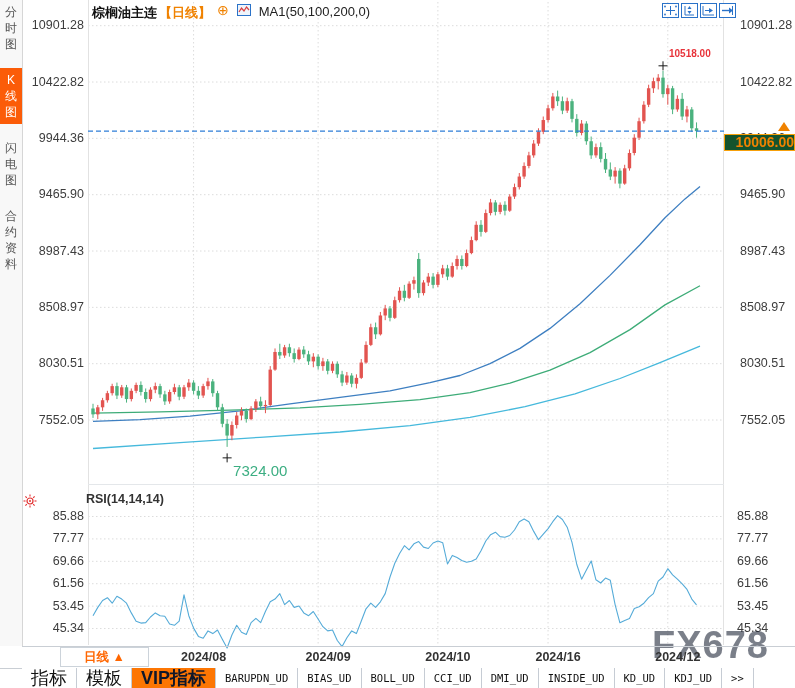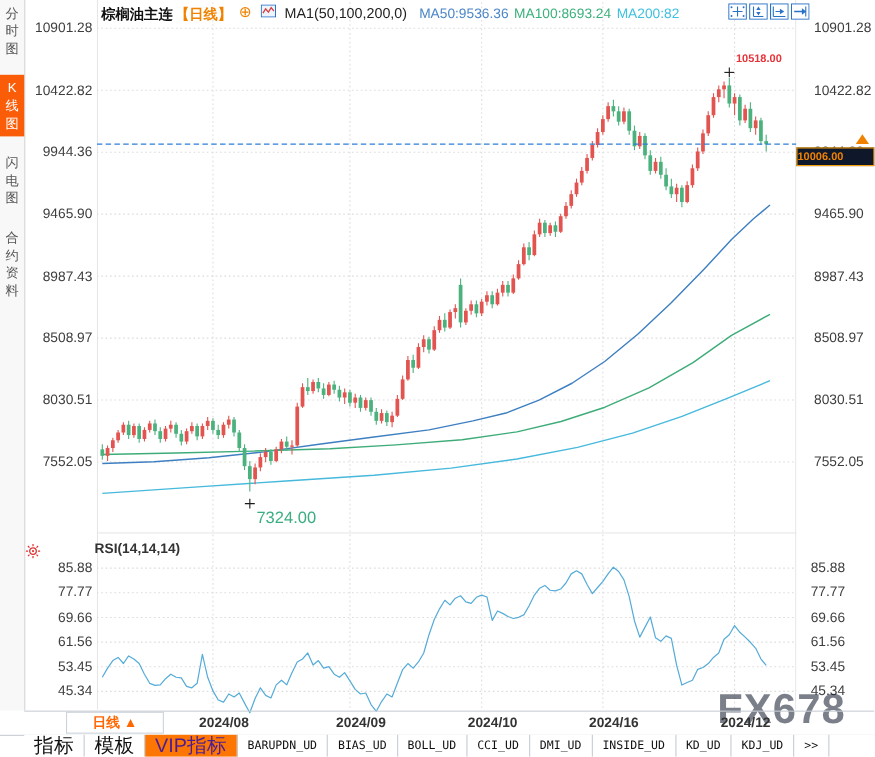--- a/index.html
+++ b/index.html
@@ -22,38 +22,38 @@
   
   #toolbar{left:662px;top:3px;display:flex;gap:2px;z-index:7}
   .tool{width:17px;height:15px;cursor:pointer}
   
   .axis-lbl{position:absolute;font-size:12.5px;color:#3d3d3d;line-height:13px;white-space:nowrap}
   .axis-left{width:84px;text-align:right}
   
   #high-label{position:absolute;font-size:10px;font-weight:bold;z-index:4}
   #low-label{position:absolute;font-size:15px;font-weight:normal;z-index:4}
   #last-price-box{position:absolute;left:724px;width:69px;height:15px;border:1.5px solid #f7a00a;
-                  background:#0f172a;font-size:10px;font-weight:bold;text-align:left;line-height:15px;z-index:5}
+                  background:#14532d;font-size:14px;font-weight:bold;text-align:right;line-height:15px;z-index:5}
   #last-price-arrow{position:absolute;width:0;height:0;border-left:6px solid transparent;
                     border-right:6px solid transparent;z-index:5}
   
   #rsi-header{left:86px;top:492px;display:flex;align-items:center;gap:12px;font-size:12.5px;
               color:#333;z-index:4;white-space:nowrap}
   #rsi-name{font-weight:bold;color:#333}
   #rsi-gear{position:absolute;left:23px;top:494px;z-index:4}
   
   #period-btn{left:60px;top:647px;width:89px;height:20px;border:1px solid #ccd3da;box-sizing:border-box;
               text-align:center;line-height:19px;font-size:12.5px;font-weight:bold;z-index:4;cursor:pointer;background:#fff}
   .month-lbl{position:absolute;top:650px;font-size:12.5px;font-weight:bold;color:#333;transform:translateX(-50%);z-index:3}
   
   #tabs-row{left:22px;top:668px;right:0;height:20px;display:flex;align-items:stretch;z-index:6;background:#fff}
   .btab{display:flex;align-items:center;padding:0 9px;border-right:1px solid #c6ccd4;font-size:18px;
         color:#111;cursor:pointer;white-space:nowrap}
   .btab.mono{font-family:"DejaVu Sans Mono","Liberation Mono",monospace;font-size:10.5px}
-  .btab.sel{color:#4c1d95;font-weight:normal}
+  .btab.sel{color:#0f172a;font-weight:bold}
   
   .hline{position:absolute;height:1px;background:#c9ced4;z-index:5}
   .hline.soft{background:#e4e7ea;z-index:1}
   #watermark{position:absolute;left:652px;top:624px;font-size:38px;font-weight:bold;color:#0f172a;
              opacity:.55;letter-spacing:1px;z-index:2;pointer-events:none}
 </style>
 </head>
 <body>
 
 <div id="sidebar" class="abs">
@@ -82,21 +82,20 @@
 
 <div id="header" class="abs">
   <span id="title">棕榈油主连</span>
   <span id="period-tag" style="color:#f08200;margin-left:-4px">【日线】</span>
   <span id="add-ind" style="color:#f08200">⊕</span>
   <svg class="abs-ic" width="14" height="12" style="margin-left:2px">
     <rect x="0.5" y="0.5" width="13" height="11" fill="#eef4fb" stroke="#2a72c8"></rect>
     <polyline points="2,8 4.5,4 7,7 9.5,3 12,6" fill="none" stroke="#d94040" stroke-width="1.2"></polyline>
   </svg>
   <span id="ma-settings">MA1(50,100,200,0)</span>
-  <span id="ma-labels"><span class="ma-lbl" style="color: rgb(74, 134, 200);">MA50:9536.36</span><span class="ma-lbl" style="color: rgb(60, 177, 124);">MA100:8693.24</span><span class="ma-lbl" style="color: rgb(63, 193, 224);">MA200:82</span></span>
 </div>
 
 <div id="toolbar" class="abs">
   <svg class="tool" viewBox="0 0 17 15">
     <rect x="0.5" y="0.5" width="16" height="14" fill="#fff" stroke="#2a72c8"></rect>
     <line x1="8.5" y1="3" x2="8.5" y2="12" stroke="#2a72c8"></line>
       <line x1="4" y1="7.5" x2="13" y2="7.5" stroke="#2a72c8"></line>
     <circle cx="3" cy="3.5" r="0.9" fill="#2a72c8"></circle>
       <circle cx="14" cy="3.5" r="0.9" fill="#2a72c8"></circle>
     <circle cx="3" cy="11.5" r="0.9" fill="#2a72c8"></circle>

